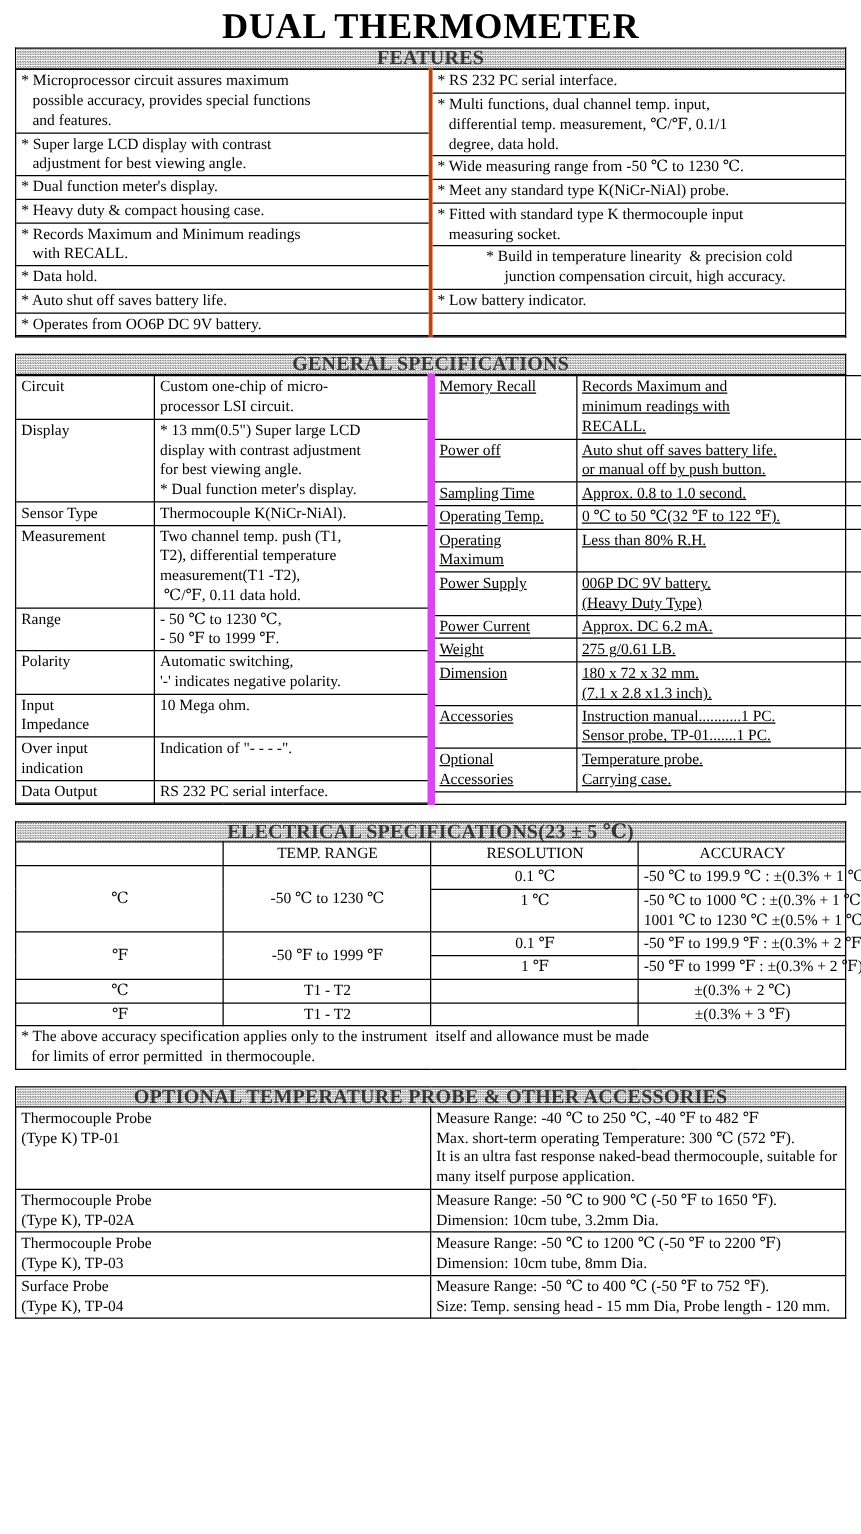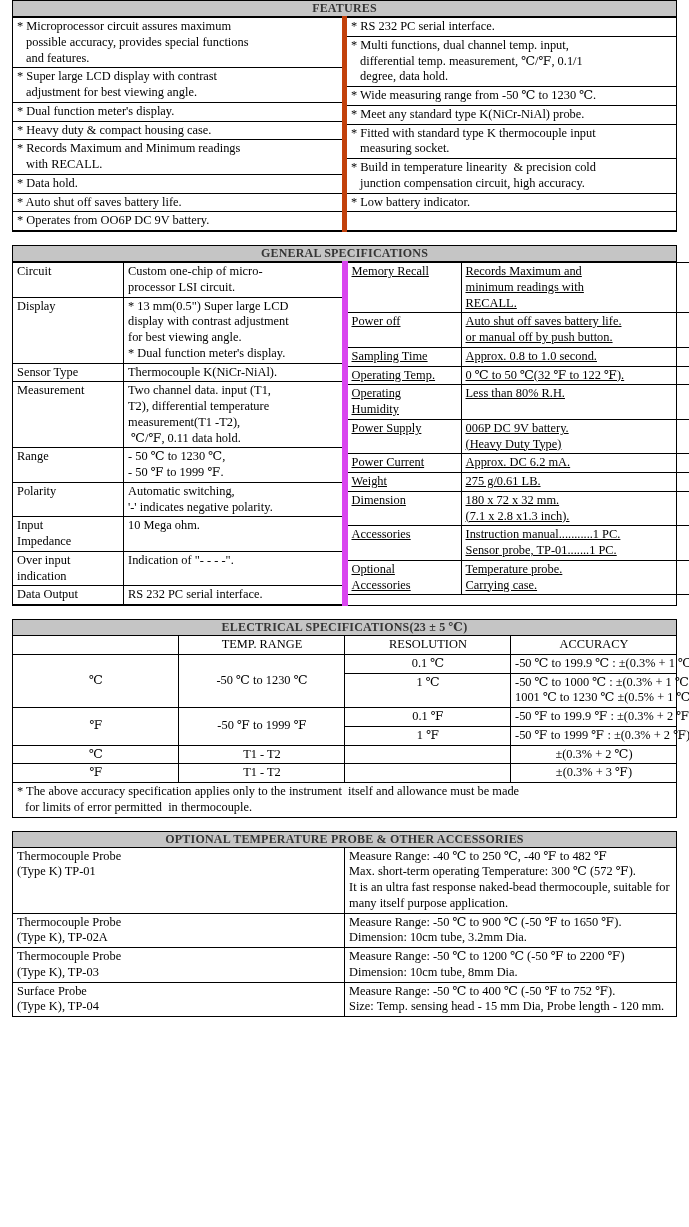--- a/index.html
+++ b/index.html
@@ -66,21 +66,21 @@
     position: relative;
     background-color: #ffffff;
     background-image:
       repeating-conic-gradient(#8a8a8a 0% 25%, #ffffff 0% 50%);
     background-size: 2px 2px;
   }
   .sec-head span {
     position: absolute;
     left: 0; right: 0; top: 0;
     text-align: center;
-    font-size: 12px;
+    font-size: 16px;
     line-height: 15px;
     font-weight: bold;
     letter-spacing: 0.2px;
     color: #2a2a2a;
     mix-blend-mode: multiply;
     opacity: 0.88;
   }
 
   
   .feat-cell {
@@ -115,20 +115,21 @@
   }
 
   
   .pr-l { width: 172px; }
 </style>
 </head>
 <body>
 
 <div class="page">
 
+  <div class="doc-title">DUAL THERMOMETER</div>
 
   <table class="block">
     <tbody>
       <tr>
         <td class="sec-head" colspan="2">
           <span>FEATURES</span>
         </td>
       </tr>
       <tr>
         <td style="width:332px;padding:0;border:none;">
@@ -174,21 +175,21 @@
                   </td>
                 </tr>
                 <tr>
                   <td class="feat-cell" style="border-left: none; border-right: none;">
                     <span class="ln">* Operates from OO6P DC 9V battery.</span>
                   </td>
                 </tr>
               </tbody>
           </table>
         </td>
-        <td style="padding:0;border:none;border-left:5px solid #c2410c;">
+        <td style="padding:0;border:none;border-left:3px solid #c2410c;">
           <table style="width:100%;border-collapse:collapse;table-layout:fixed;">
             <tbody id="feat-right">
                 <tr>
                   <td class="feat-cell" style="border-left: none; border-right: none;">
                     <span class="ln">* RS 232 PC serial interface.</span>
                   </td>
                 </tr>
                 <tr>
                   <td class="feat-cell" style="border-left: none; border-right: none;">
                     <span class="ln">* Multi functions, dual channel temp. input,</span>
@@ -206,21 +207,21 @@
                     <span class="ln">* Meet any standard type K(NiCr-NiAl) probe.</span>
                   </td>
                 </tr>
                 <tr>
                   <td class="feat-cell" style="border-left: none; border-right: none;">
                     <span class="ln">* Fitted with standard type K thermocouple input</span>
                     <span class="ln ind">measuring socket.</span>
                   </td>
                 </tr>
                 <tr>
-                  <td class="feat-cell" style="border-left: none; border-right: none;">
+                  <td class="feat-cell" style="border-left: none; border-right: none; text-align: center;">
                     <span class="ln">* Build in temperature linearity  &amp; precision cold</span>
                     <span class="ln ind">junction compensation circuit, high accuracy.</span>
                   </td>
                 </tr>
                 <tr>
                   <td class="feat-cell" style="border-left: none; border-right: none;">
                     <span class="ln">* Low battery indicator.</span>
                   </td>
                 </tr>
                 <tr>
@@ -272,21 +273,21 @@
                   </td>
                   <td class="gs-v" style="border-right: none;">
                     <span class="cellline">Thermocouple K(NiCr-NiAl).</span>
                   </td>
                 </tr>
                 <tr>
                   <td class="gs-l" style="border-left: none;">
                     <span class="cellline">Measurement</span>
                   </td>
                   <td class="gs-v" style="border-right: none;">
-                    <span class="cellline">Two channel data. input (T1,</span>
+                    <span class="cellline">Two channel temp. push (T1,</span>
                     <span class="cellline">T2), differential temperature</span>
                     <span class="cellline">measurement(T1 -T2),</span>
                     <span class="cellline"> ℃/℉, 0.11 data hold.</span>
                   </td>
                 </tr>
                 <tr>
                   <td class="gs-l" style="border-left: none;">
                     <span class="cellline">Range</span>
                   </td>
                   <td class="gs-v" style="border-right: none;">
@@ -366,21 +367,21 @@
                   <td class="gs-l2" style="border-left: none;">
                     <span class="cellline">Operating Temp.</span>
                   </td>
                   <td class="gs-v2" style="border-right: none;">
                     <span class="cellline">0 ℃ to 50 ℃(32 ℉ to 122 ℉).</span>
                   </td>
                 </tr>
                 <tr>
                   <td class="gs-l2" style="border-left: none;">
                     <span class="cellline">Operating</span>
-                    <span class="cellline">Humidity</span>
+                    <span class="cellline">Maximum</span>
                   </td>
                   <td class="gs-v2" style="border-right: none;">
                     <span class="cellline">Less than 80% R.H.</span>
                   </td>
                 </tr>
                 <tr>
                   <td class="gs-l2" style="border-left: none;">
                     <span class="cellline">Power Supply</span>
                   </td>
                   <td class="gs-v2" style="border-right: none;">

